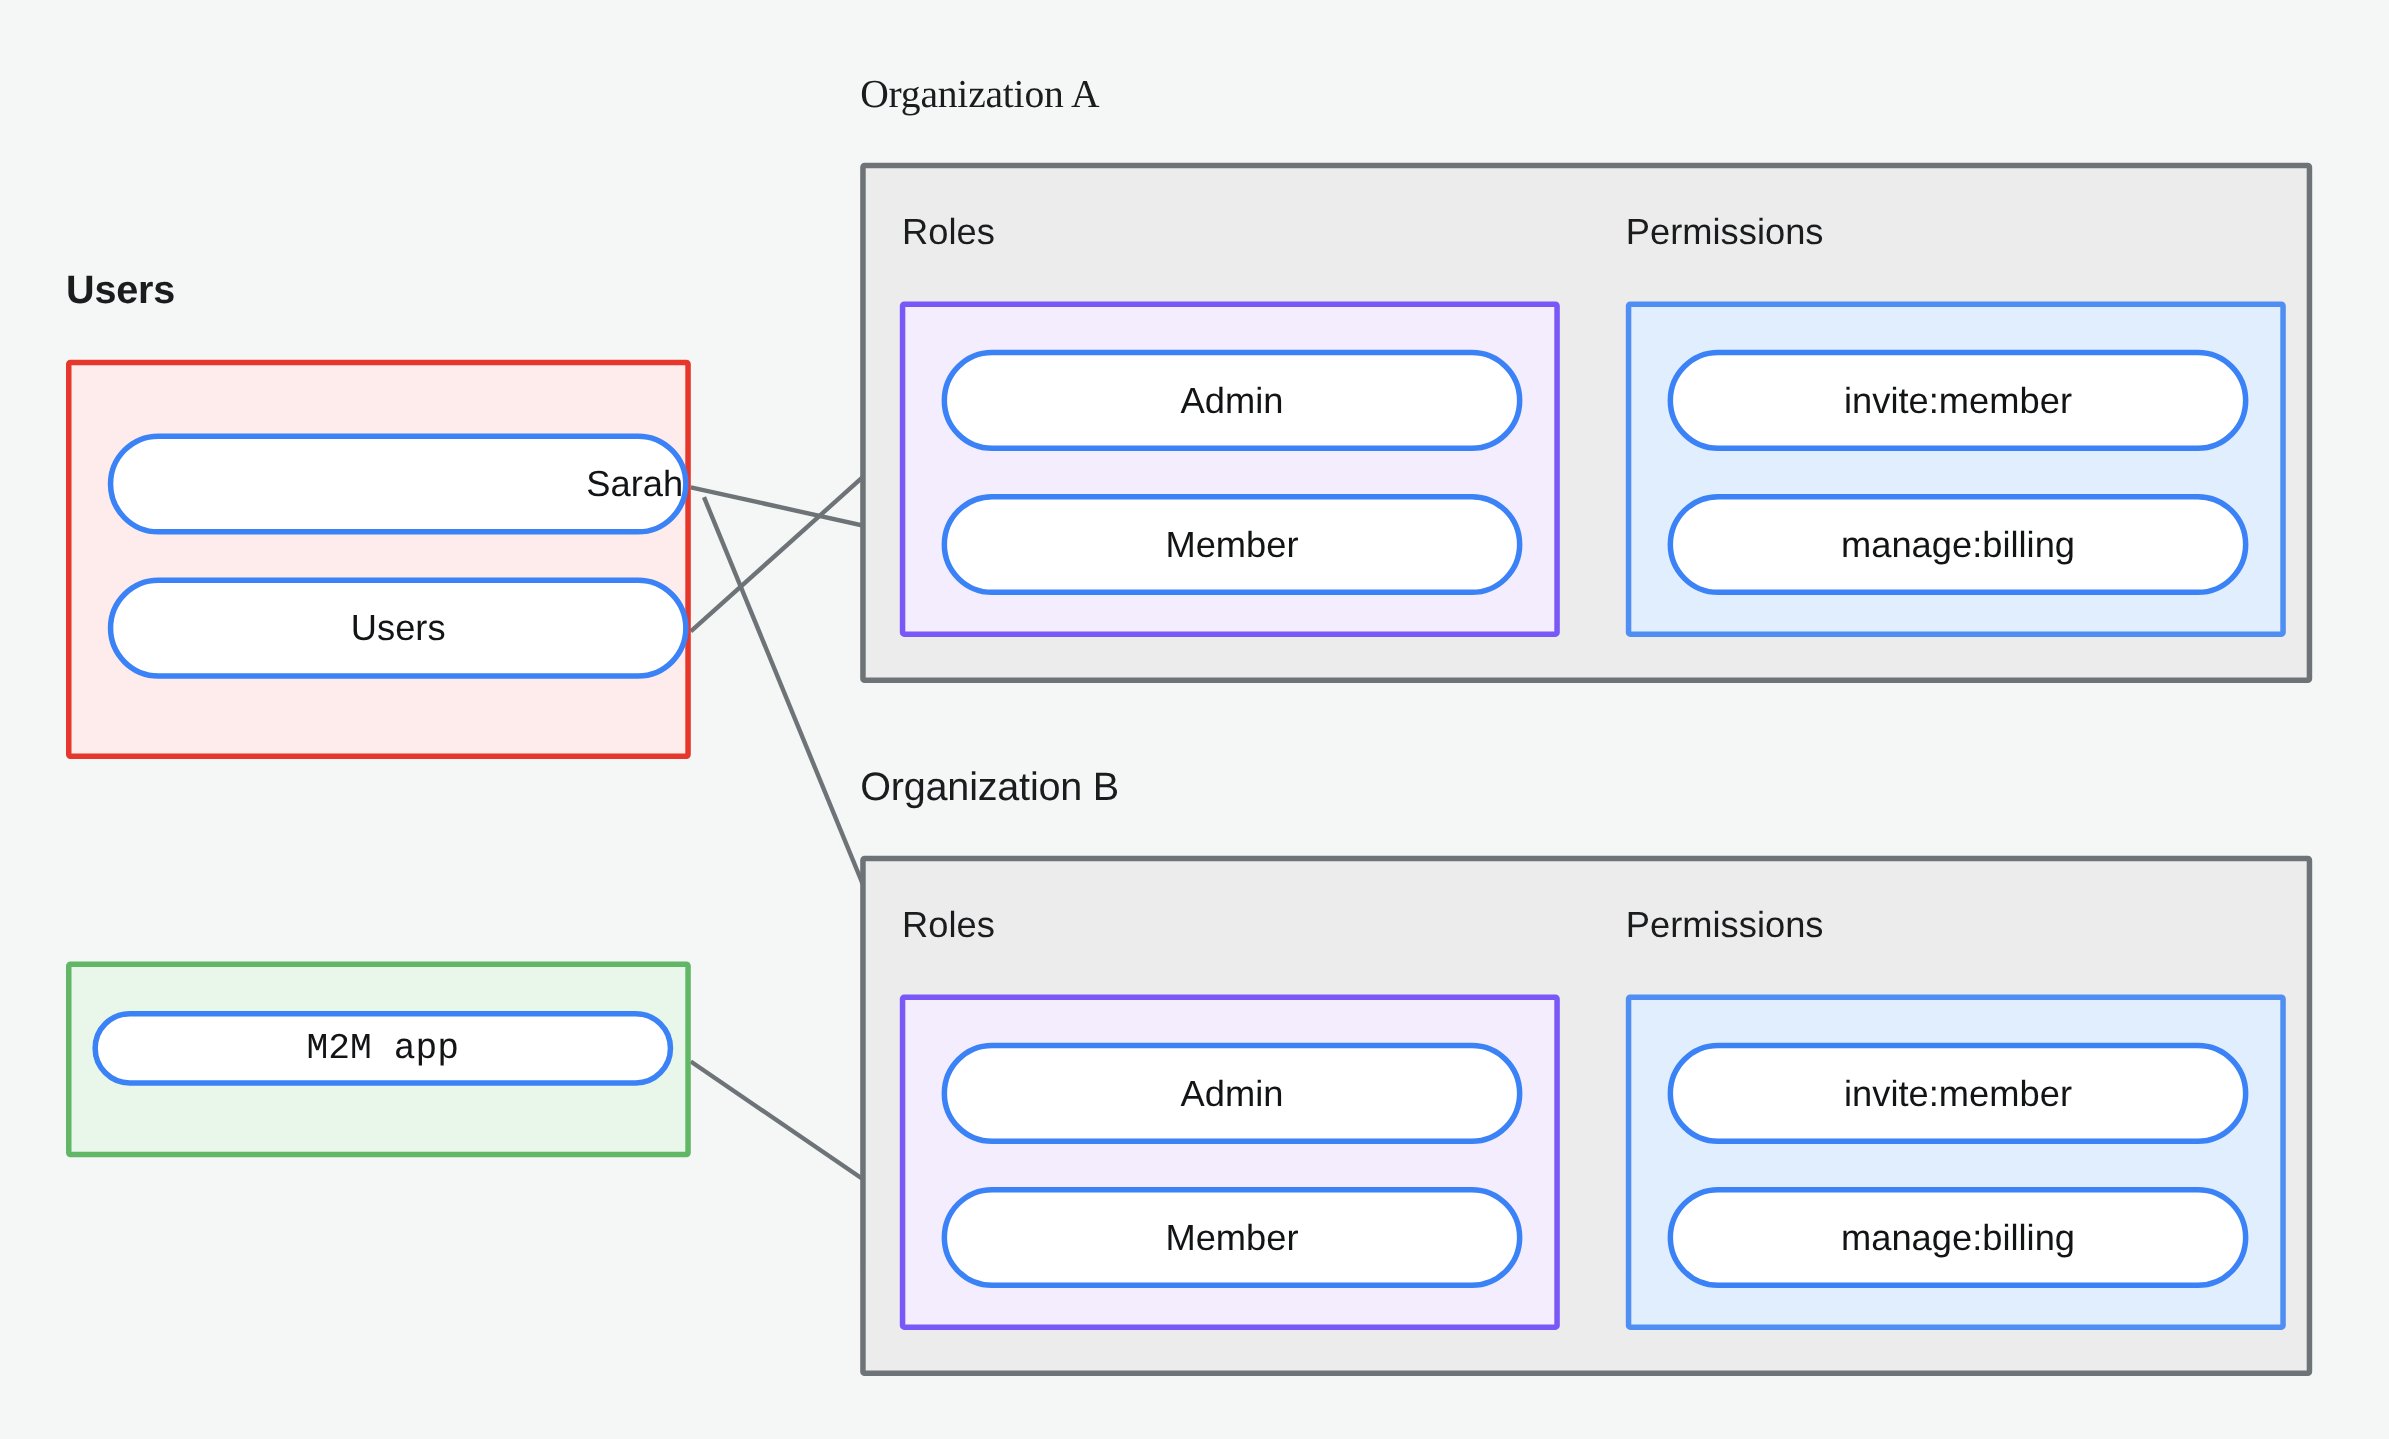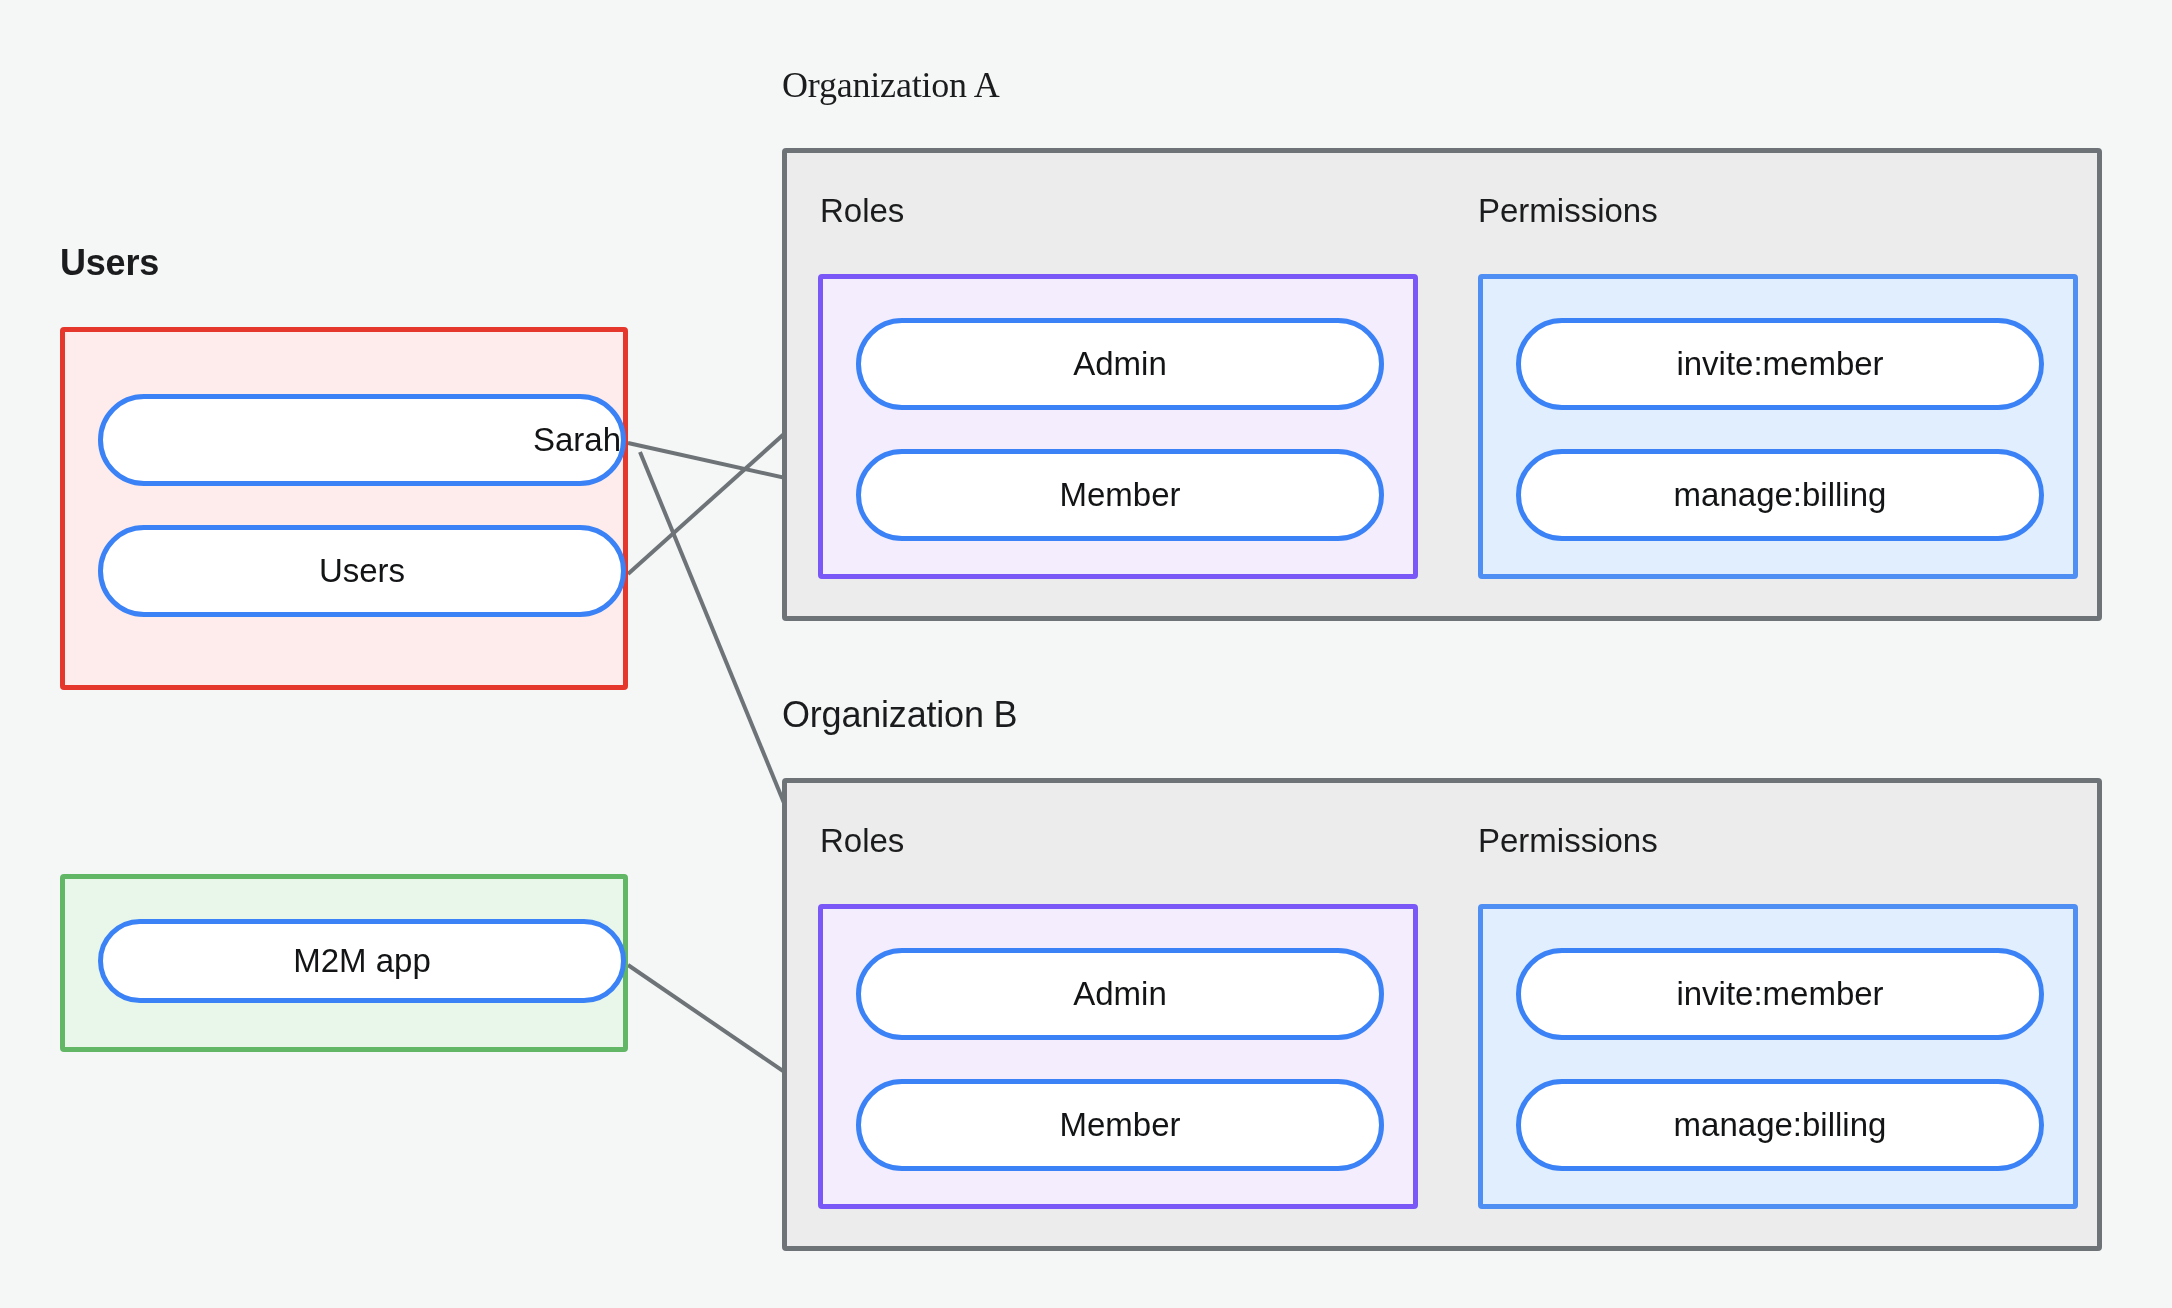--- a/index.html
+++ b/index.html
@@ -150,21 +150,21 @@
     <span class="pill-label">Sarah</span>
   </div>
 
   <div class="pill" style="left:98px; top:525px; width:528px; height:92px;">
     <span class="pill-label">Users</span>
   </div>
 
 
   <div class="box box-m2m" style="left:60px; top:874px; width:568px; height:178px;"></div>
 
-  <div class="pill" style="left:98px; top:919px; width:528px; height:84px;">
+  <div class="pill" style="left:84px; top:919px; width:528px; height:68px;font-family:Liberation Mono, monospace;">
     <span class="pill-label">M2M app</span>
   </div>
 
   <div class="org-caption" style="left:782px; top:64px;font-family:Liberation Serif, serif;">Organization A</div>
 
   <div class="box box-org" style="left:782px; top:148px; width:1320px; height:473px;"></div>
 
   <div class="section-caption" style="left:820px; top:192px;">Roles</div>
 
   <div class="section-caption" style="left:1478px; top:192px;">Permissions</div>

